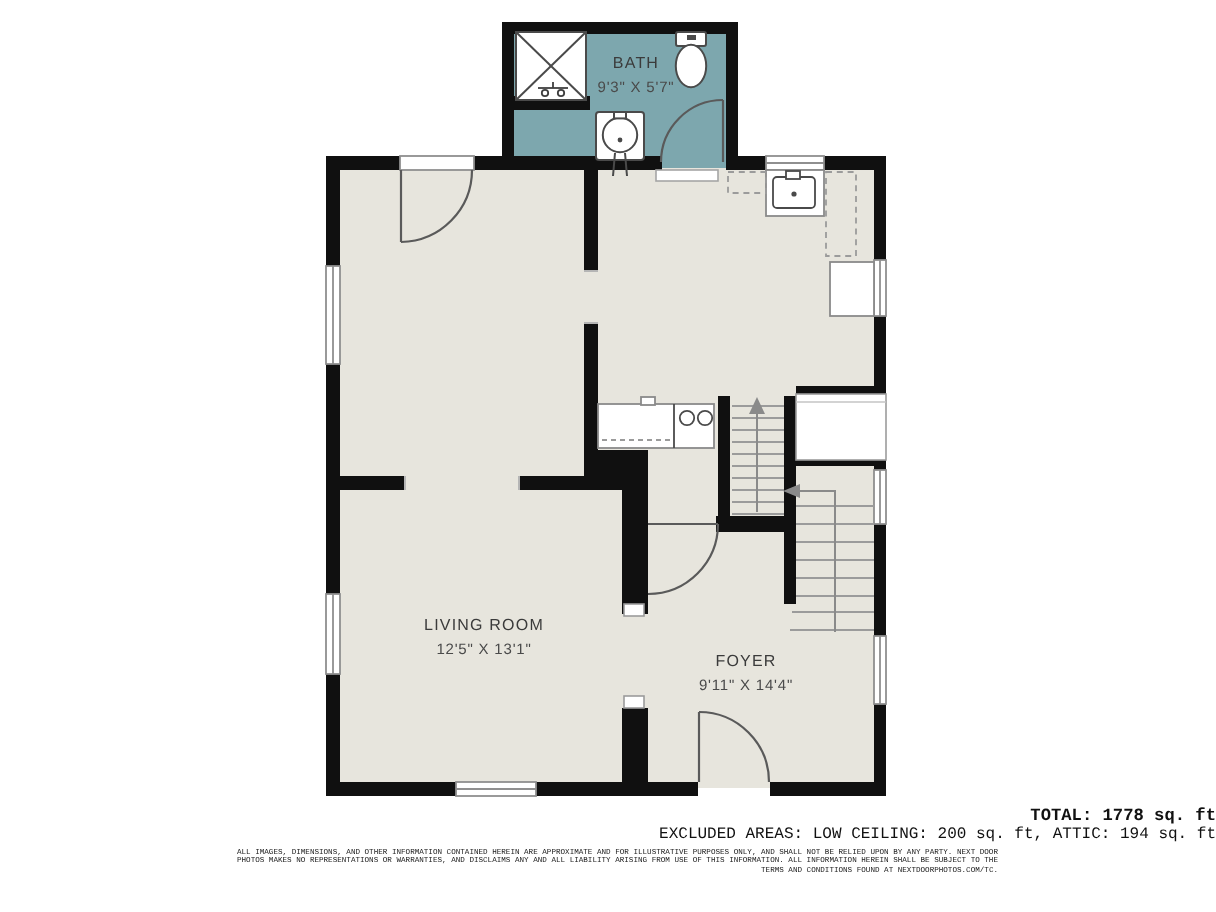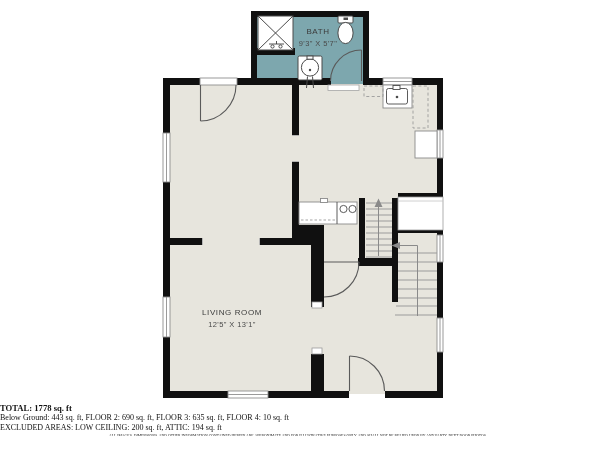--- a/index.html
+++ b/index.html
@@ -8,22 +8,22 @@
     font-family:"Liberation Sans",sans-serif;overflow:hidden;
   }
   .stage svg{position:absolute;left:0;top:0;}
   .room-label{
     position:absolute;text-align:center;color:#3b3b3b;
     font-size:8px;letter-spacing:.6px;line-height:12px;white-space:nowrap;
     transform:translateX(-50%);
   }
   .room-label .dims{font-size:7.5px;letter-spacing:.4px;color:#4a4a4a;}
   .footer{
-    position:absolute;left:0;top:403px;width:608px;text-align:left;
-    color:#111;font-family:Liberation Serif, serif;
+    position:absolute;left:0;top:403px;width:608px;text-align:right;
+    color:#111;font-family:Liberation Mono, monospace;
   }
   .footer .total{font-size:8.6px;font-weight:bold;line-height:10px;}
   .footer .breakdown{font-size:8px;line-height:9.5px;}
   .footer .excluded{font-size:8px;line-height:9.5px;}
   .footer .disclaimer{
     margin:2px auto 0;width:390px;font-size:3.8px;line-height:4.6px;color:#222;
   }
 </style>
 </head>
 <body>
@@ -229,25 +229,28 @@
         <line x1="301" y1="220" x2="335" y2="220" stroke-dasharray="2.5 2" stroke="#9b9b9b"></line>
         <rect x="320.5" y="198.5" width="7" height="4" stroke="#8a8a8a"></rect>
       </g>
     </g>
   </svg>
 
   <div class="room-label" style="left:318px;top:26px;">
     <div>BATH</div>
     <div class="dims">9'3" X 5'7"</div>
   </div>
-  <div class="room-label" style="left:232px;top:307px;text-align:center;">
+  <div class="room-label" style="left:242px;top:307px;text-align:center;">
     <div>LIVING ROOM</div>
     <div class="dims">12'5" X 13'1"</div>
   </div>
+  <div class="room-label" style="left:373px;top:325px;">
+    <div>FOYER</div>
+    <div class="dims">9'11" X 14'4"</div>
+  </div>
 
   <div class="footer">
     <div class="total">TOTAL: 1778 sq. ft</div>
-    <div class="breakdown">Below Ground: 443 sq. ft, FLOOR 2: 690 sq. ft, FLOOR 3: 635 sq. ft, FLOOR 4: 10 sq. ft</div>
     <div class="excluded">EXCLUDED AREAS: LOW CEILING: 200 sq. ft, ATTIC: 194 sq. ft</div>
     <div class="disclaimer">ALL IMAGES, DIMENSIONS, AND OTHER INFORMATION CONTAINED HEREIN ARE APPROXIMATE AND FOR ILLUSTRATIVE PURPOSES ONLY, AND SHALL NOT BE RELIED UPON BY ANY PARTY. NEXT DOOR PHOTOS MAKES NO REPRESENTATIONS OR WARRANTIES, AND DISCLAIMS ANY AND ALL LIABILITY ARISING FROM USE OF THIS INFORMATION. ALL INFORMATION HEREIN SHALL BE SUBJECT TO THE TERMS AND CONDITIONS FOUND AT NEXTDOORPHOTOS.COM/TC.</div>
   </div>
 
 </div>
 
 </body></html>

